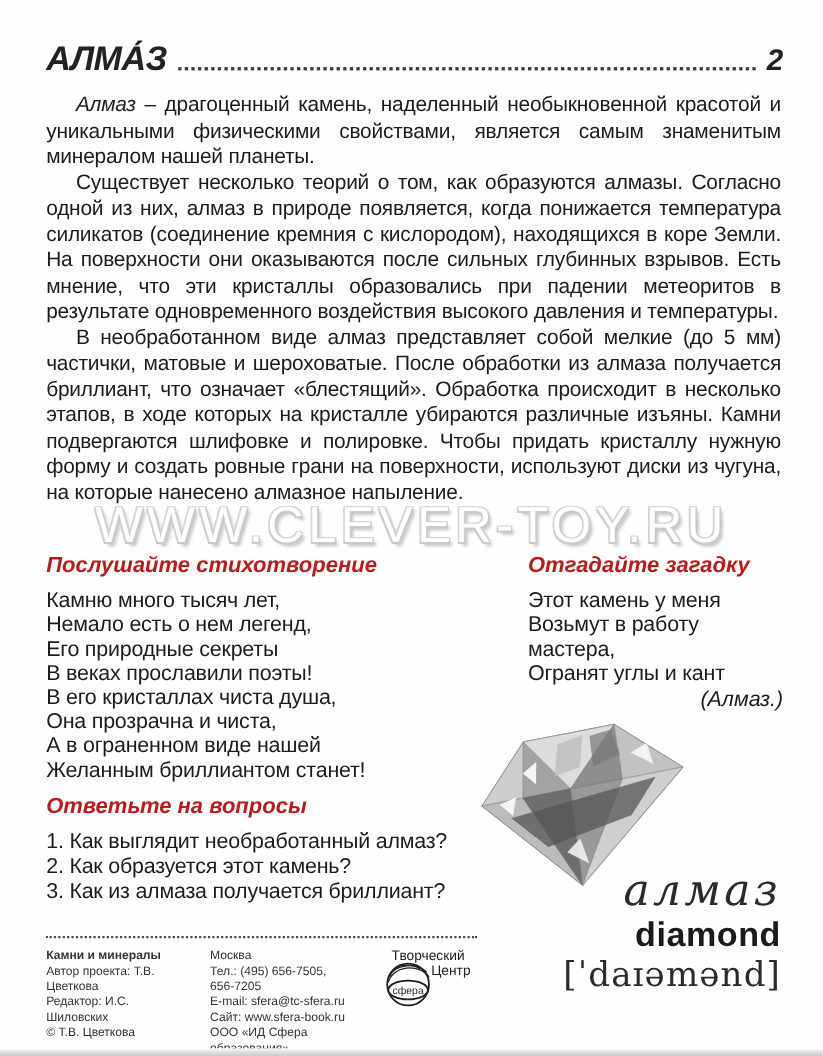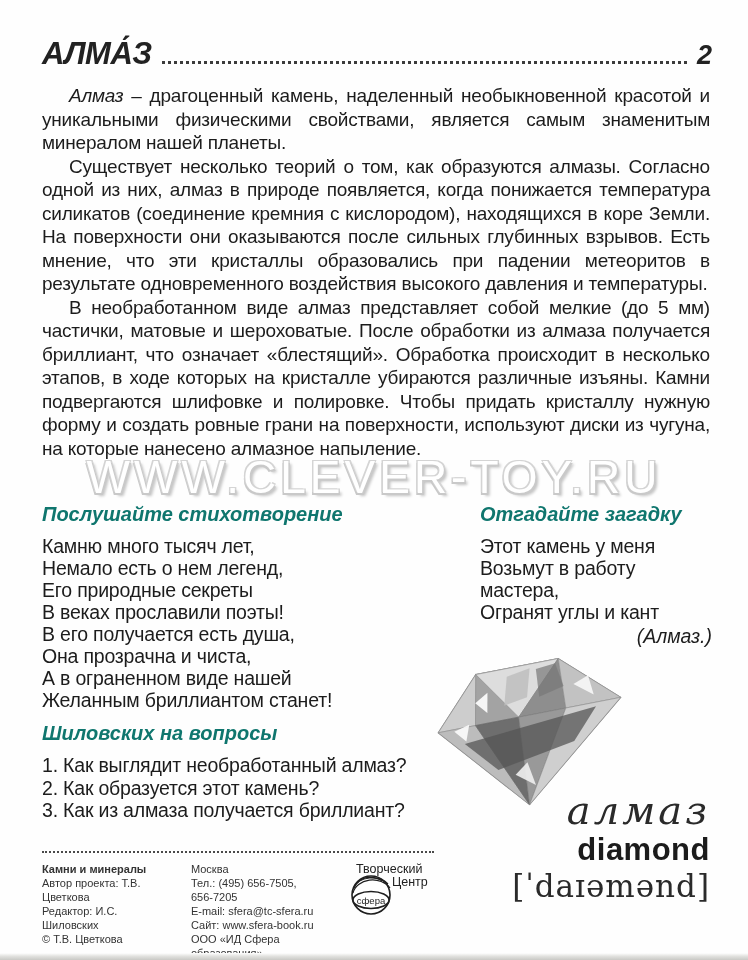--- a/index.html
+++ b/index.html
@@ -35,21 +35,21 @@
     position:absolute;left:0;right:0;top:450px;z-index:1;
     text-align:center;font-size:46px;font-weight:normal;letter-spacing:4px;
     color:#ffffff;
     text-shadow:1.5px 1.5px 0 #c9c9c9,-1.5px -1.5px 0 #d4d4d4,
                 1.5px -1.5px 0 #d4d4d4,-1.5px 1.5px 0 #c9c9c9,
                 3px 3px 3px #c2c2c2;
     user-select:none;
   }
   
   .col-heading{
-    font-size:20px;font-weight:bold;font-style:italic;color:#0f766e;
+    font-size:20px;font-weight:bold;font-style:italic;color:#b91c1c;
     margin:0 0 9px 0;
   }
   #poem-col{position:absolute;left:42px;top:503px;width:380px;z-index:2;}
   #riddle-col{position:absolute;left:480px;top:503px;width:232px;z-index:2;}
   .verse-line{font-size:19.5px;line-height:22px;letter-spacing:-0.2px;}
   #riddle-answer{
     font-size:19.5px;line-height:24px;font-style:italic;text-align:right;
     margin-top:1px;
   }
   
@@ -107,36 +107,36 @@
     <p><span class="lead-italic"></span><span>Существует несколько теорий о том, как образуются алмазы. Согласно од­ной из них, алмаз в природе появляется, когда понижается температура си­ликатов (соединение кремния с кислородом), находящихся в коре Земли. На поверхности они оказываются после сильных глубинных взрывов. Есть мне­ние, что эти кристаллы образовались при падении метеоритов в результате одновременного воздействия высокого давления и температуры.</span></p>
     <p><span class="lead-italic"></span><span>В необработанном виде алмаз представляет собой мелкие (до 5 мм) частич­ки, матовые и шероховатые. После обработки из алмаза получается брилли­ант, что означает «блестящий». Обработка происходит в несколько этапов, в ходе которых на кристалле убираются различные изъяны. Камни подвергают­ся шлифовке и полировке. Чтобы придать кристаллу нужную форму и создать ровные грани на поверхности, используют диски из чугуна, на которые нане­сено алмазное напыление.</span></p>
   </div>
 
   <div id="poem-col">
     <div class="col-heading">Послушайте стихотворение</div>
     <div class="verse-line">Камню много тысяч лет,</div>
     <div class="verse-line">Немало есть о нем легенд,</div>
     <div class="verse-line">Его природные секреты</div>
     <div class="verse-line">В веках прославили поэты!</div>
-    <div class="verse-line">В его получается есть душа,</div>
+    <div class="verse-line">В его кристаллах чиста душа,</div>
     <div class="verse-line">Она прозрачна и чиста,</div>
     <div class="verse-line">А в ограненном виде нашей</div>
     <div class="verse-line">Желанным бриллиантом станет!</div>
   </div>
 
   <div id="riddle-col">
     <div class="col-heading">Отгадайте загадку</div>
     <div class="verse-line">Этот камень у меня</div>
     <div class="verse-line">Возьмут в работу мастера,</div>
     <div class="verse-line">Огранят углы и кант</div>
     <div id="riddle-answer">(Алмаз.)</div>
   </div>
 
   <div id="questions-col">
-    <div class="col-heading">Шиловских на вопросы</div>
+    <div class="col-heading">Ответьте на вопросы</div>
     <div class="question-line">1. Как выглядит необработанный алмаз?</div>
     <div class="question-line">2. Как образуется этот камень?</div>
     <div class="question-line">3. Как из алмаза получается бриллиант?</div>
   </div>
 
   <div id="diamond-wrap">
     <svg width="242" height="160" viewBox="0 0 242 160" xmlns="http://www.w3.org/2000/svg">
       <g transform="rotate(-11 121 80) translate(11 5)">
 
         <polygon points="18,62 66,12 150,12 204,62 94,150" fill="#f2f2f2" stroke="#8a8a8a" stroke-width="1"></polygon>

